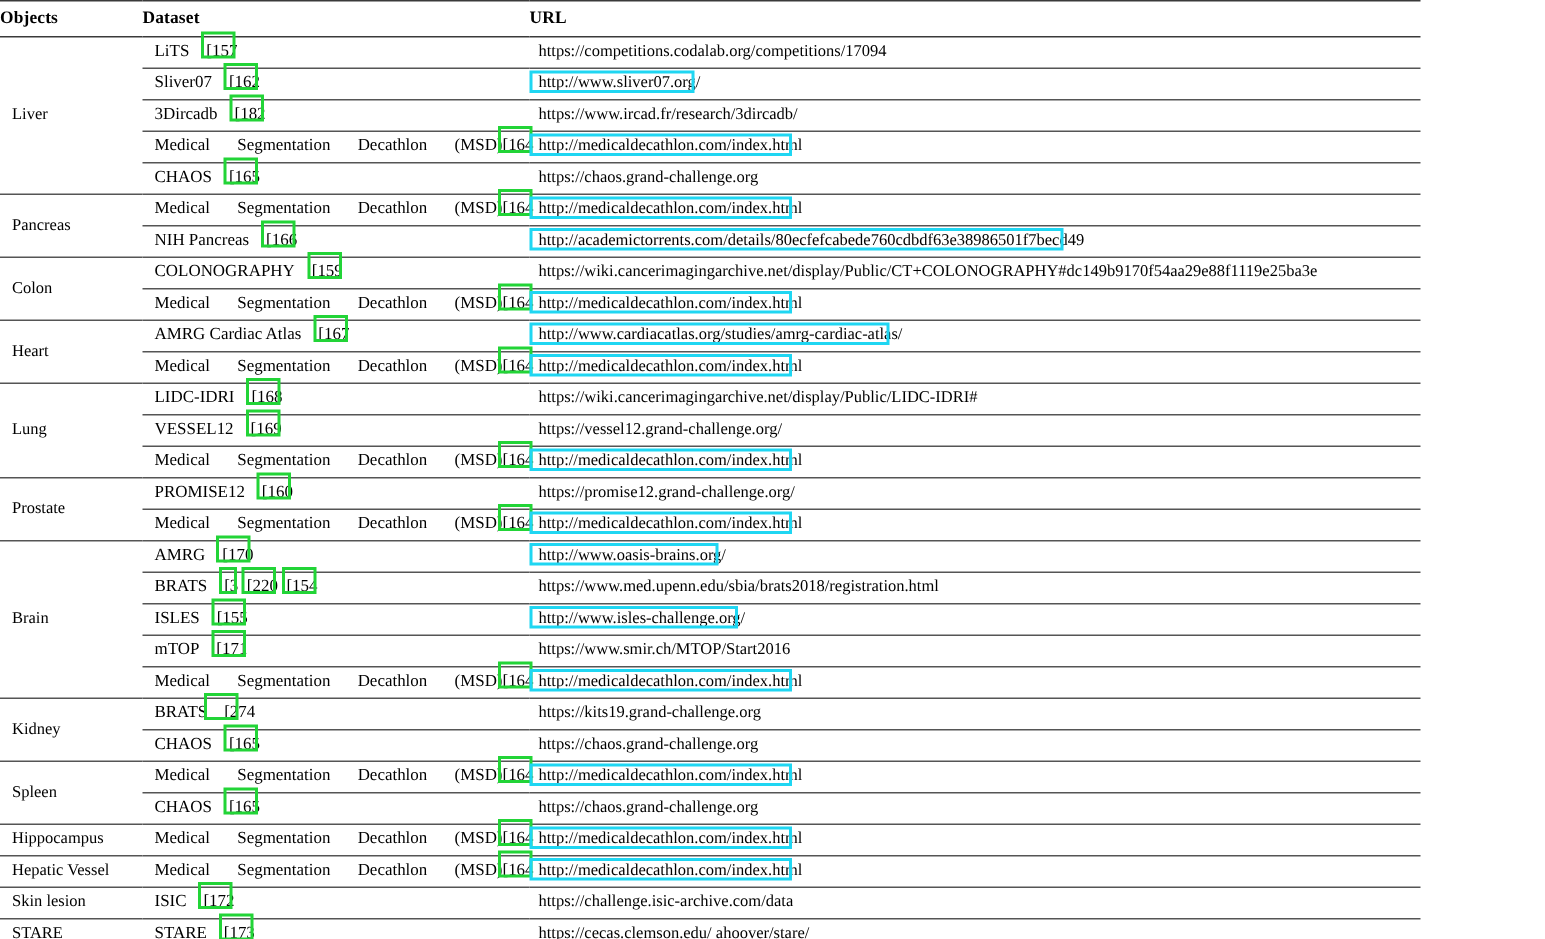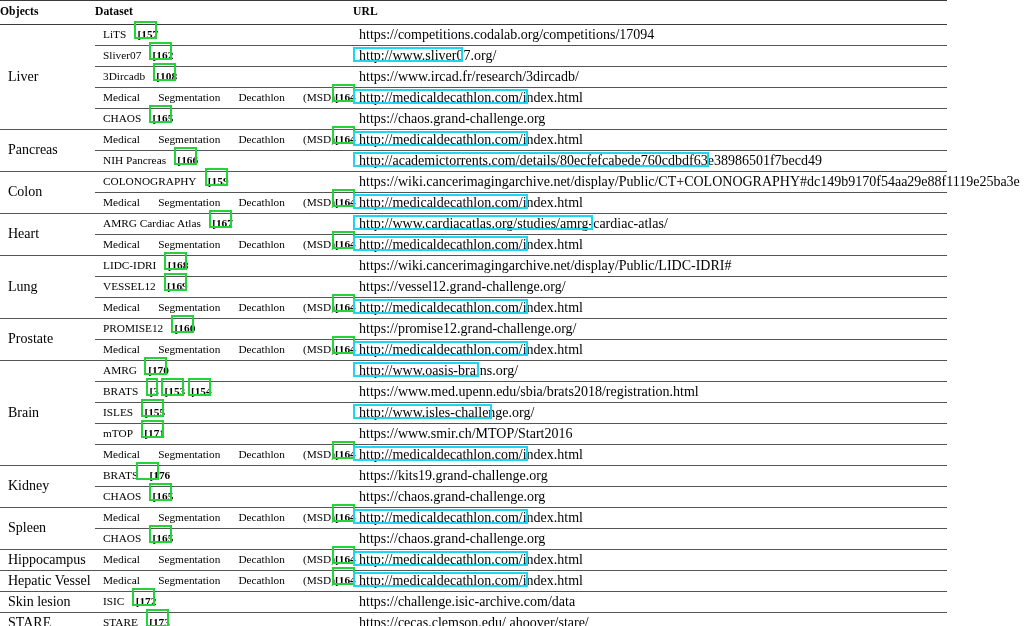--- a/index.html
+++ b/index.html
@@ -48,52 +48,52 @@
     padding: 0;
     vertical-align: middle;
     height: 20px;
     border-bottom: 1.1px solid #555555;
   }
   tbody tr:last-child td { border-bottom: 1.4px solid #3a3a3a; }
 
   td.obj-cell {
     vertical-align: middle;
     padding-left: 8px;
-    font-size: 14px;
+    font-size: 11px;
     border-bottom: 1.1px solid #555555;
   }
   
   td.obj-cell.grouped { border-bottom: 1.1px solid #555555; }
 
   td.ds-cell {
     padding-left: 8px;
     padding-right: 2px;
     font-size: 11.3px;
     white-space: nowrap;
   }
   td.url-cell {
     padding-left: 6px;
-    font-size: 14px;
+    font-size: 11px;
     white-space: nowrap;
     overflow: visible;
   }
 
   
   td.ds-cell, td.url-cell { border-bottom: 1.1px solid #555555; }
   .ds-just {
     display: inline-block;
     width: 232px;
     text-align: justify;
     text-align-last: justify;
     white-space: normal;
     vertical-align: middle;
   }
   .ds-just > span { display: inline; }
 
-  .cite { white-space: nowrap; font-weight: bold; }
+  .cite { white-space: nowrap; }
   .cite .brk { }
 
   
   .anno {
     position: absolute;
     box-sizing: border-box;
     pointer-events: none;
   }
   .anno.green  { border: 2px solid #22d437; }
   .anno.cyan   { border: 2px solid #1fd6f2; }
@@ -127,21 +127,21 @@
         <tr>
           <td class="obj-cell grouped" rowspan="5"><span>Liver</span></td>
           <td class="ds-cell"><span>LiTS</span>  <span class="cite"><span class="brk">[</span><span class="cite-num">157</span></span></td>
           <td class="url-cell"><span class="url-text">https://competitions.codalab.org/competitions/17094</span></td>
         </tr>
         <tr>
           <td class="ds-cell"><span>Sliver07</span>  <span class="cite"><span class="brk">[</span><span class="cite-num">162</span></span></td>
           <td class="url-cell"><span class="url-text">http://www.sliver07.org/</span></td>
         </tr>
         <tr>
-          <td class="ds-cell"><span>3Dircadb</span>  <span class="cite"><span class="brk">[</span><span class="cite-num">108</span></span></td>
+          <td class="ds-cell"><span>3Dircadb</span>  <span class="cite"><span class="brk">[</span><span class="cite-num">182</span></span></td>
           <td class="url-cell"><span class="url-text">https://www.ircad.fr/research/3dircadb/</span></td>
         </tr>
         <tr>
           <td class="ds-cell"><span class="ds-just"><span>Medical</span> <span>Segmentation</span> <span>Decathlon</span> <span>(MSD)</span> </span><span class="cite"><span class="brk">[</span><span class="cite-num">164</span></span></td>
           <td class="url-cell"><span class="url-text">http://medicaldecathlon.com/index.html</span></td>
         </tr>
         <tr>
           <td class="ds-cell"><span>CHAOS</span>  <span class="cite"><span class="brk">[</span><span class="cite-num">165</span></span></td>
           <td class="url-cell"><span class="url-text">https://chaos.grand-challenge.org</span></td>
         </tr>
@@ -193,38 +193,38 @@
         <tr>
           <td class="ds-cell"><span class="ds-just"><span>Medical</span> <span>Segmentation</span> <span>Decathlon</span> <span>(MSD)</span> </span><span class="cite"><span class="brk">[</span><span class="cite-num">164</span></span></td>
           <td class="url-cell"><span class="url-text">http://medicaldecathlon.com/index.html</span></td>
         </tr>
         <tr>
           <td class="obj-cell grouped" rowspan="5"><span>Brain</span></td>
           <td class="ds-cell"><span>AMRG</span>  <span class="cite"><span class="brk">[</span><span class="cite-num">170</span></span></td>
           <td class="url-cell"><span class="url-text">http://www.oasis-brains.org/</span></td>
         </tr>
         <tr>
-          <td class="ds-cell"><span>BRATS</span>  <span class="cite"><span class="brk">[</span><span class="cite-num">3</span></span> <span class="cite"><span class="brk">[</span><span class="cite-num">153</span></span> <span class="cite"><span class="brk">[</span><span class="cite-num">154</span></span></td>
+          <td class="ds-cell"><span>BRATS</span>  <span class="cite"><span class="brk">[</span><span class="cite-num">3</span></span> <span class="cite"><span class="brk">[</span><span class="cite-num">220</span></span> <span class="cite"><span class="brk">[</span><span class="cite-num">154</span></span></td>
           <td class="url-cell"><span class="url-text">https://www.med.upenn.edu/sbia/brats2018/registration.html</span></td>
         </tr>
         <tr>
           <td class="ds-cell"><span>ISLES</span>  <span class="cite"><span class="brk">[</span><span class="cite-num">155</span></span></td>
           <td class="url-cell"><span class="url-text">http://www.isles-challenge.org/</span></td>
         </tr>
         <tr>
           <td class="ds-cell"><span>mTOP</span>  <span class="cite"><span class="brk">[</span><span class="cite-num">171</span></span></td>
           <td class="url-cell"><span class="url-text">https://www.smir.ch/MTOP/Start2016</span></td>
         </tr>
         <tr>
           <td class="ds-cell"><span class="ds-just"><span>Medical</span> <span>Segmentation</span> <span>Decathlon</span> <span>(MSD)</span> </span><span class="cite"><span class="brk">[</span><span class="cite-num">164</span></span></td>
           <td class="url-cell"><span class="url-text">http://medicaldecathlon.com/index.html</span></td>
         </tr>
         <tr>
           <td class="obj-cell grouped" rowspan="2"><span>Kidney</span></td>
-          <td class="ds-cell"><span>BRATS</span>  <span class="cite"><span class="brk">[</span><span class="cite-num">176</span></span></td>
+          <td class="ds-cell"><span>BRATS</span>  <span class="cite"><span class="brk">[</span><span class="cite-num">274</span></span></td>
           <td class="url-cell"><span class="url-text">https://kits19.grand-challenge.org</span></td>
         </tr>
         <tr>
           <td class="ds-cell"><span>CHAOS</span>  <span class="cite"><span class="brk">[</span><span class="cite-num">165</span></span></td>
           <td class="url-cell"><span class="url-text">https://chaos.grand-challenge.org</span></td>
         </tr>
         <tr>
           <td class="obj-cell grouped" rowspan="2"><span>Spleen</span></td>
           <td class="ds-cell"><span class="ds-just"><span>Medical</span> <span>Segmentation</span> <span>Decathlon</span> <span>(MSD)</span> </span><span class="cite"><span class="brk">[</span><span class="cite-num">164</span></span></td>
           <td class="url-cell"><span class="url-text">http://medicaldecathlon.com/index.html</span></td>

